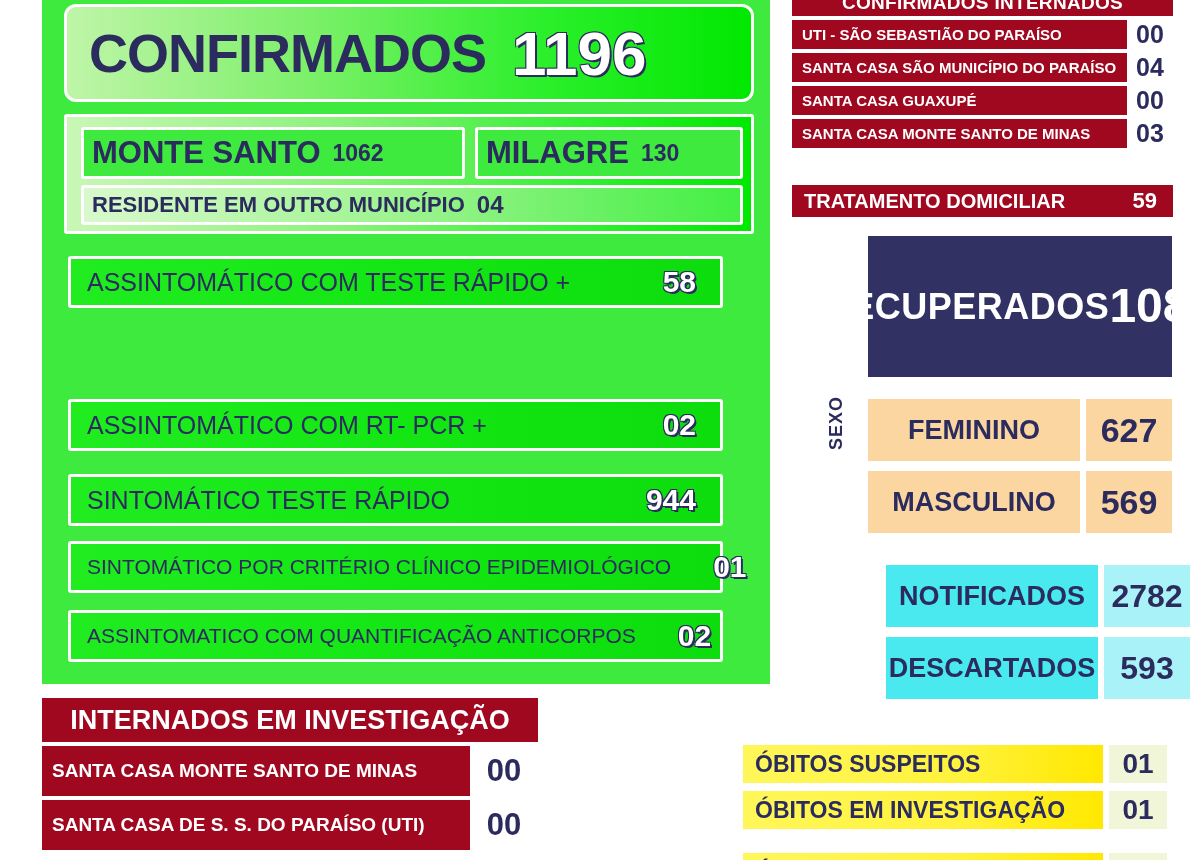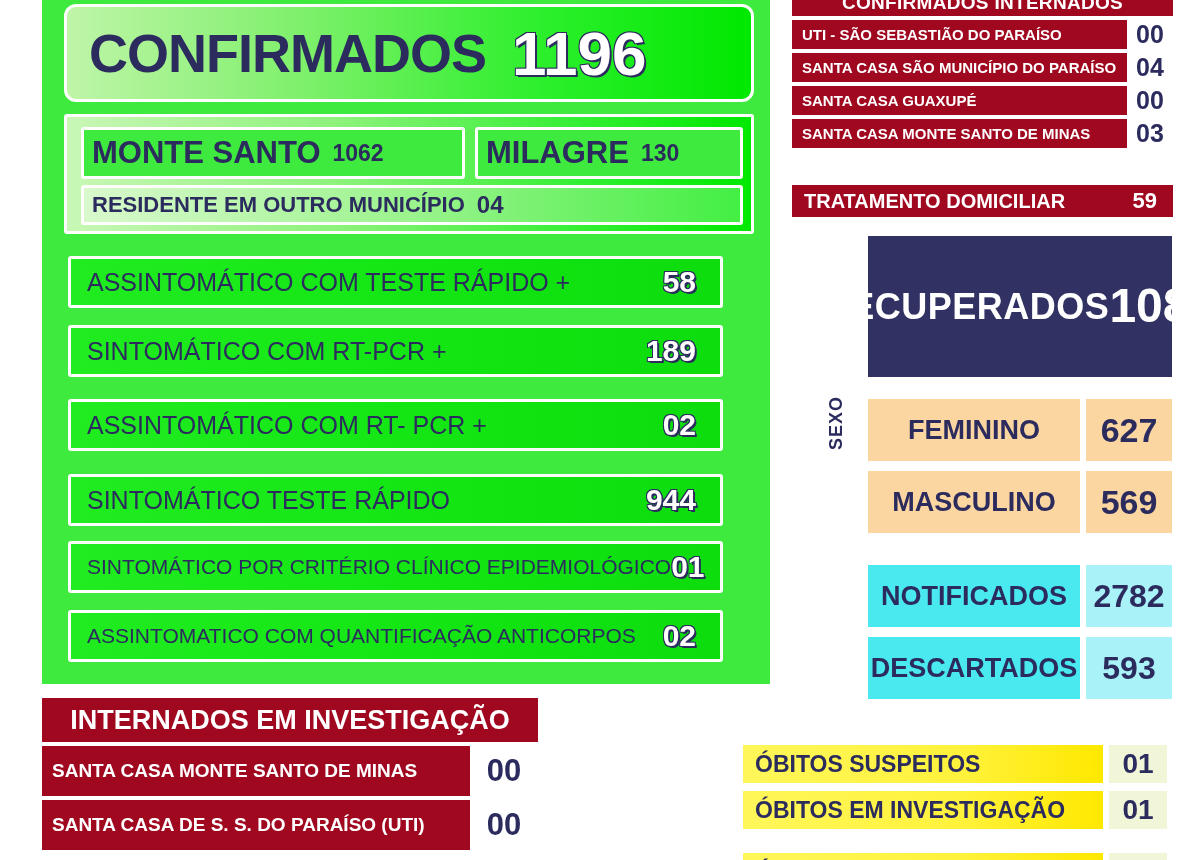--- a/index.html
+++ b/index.html
@@ -108,20 +108,21 @@
     left: 26px;
     width: 655px;
     height: 52px;
     background: linear-gradient(to right, #20ec20 0%, #12e512 60%, #0ddc0d 100%);
     border: 3px solid #ffffff;
     border-radius: 3px;
     box-sizing: border-box;
     display: flex;
     align-items: center;
     justify-content: space-between;
+    gap: 42px;
   }
   .crit-row .lbl {
     font-size: 25px;
     color: #2b2b5e;
     margin-left: 16px;
     white-space: nowrap;
   }
   .crit-row .val {
     font-size: 30px;
     font-weight: bold;
@@ -302,21 +303,21 @@
   
   .cyan-group {
     position: absolute;
     left: 865px;
     top: 562px;
     width: 310px;
     height: 144px;
   }
   .cyan-row {
     position: absolute;
-    left: 0;
+    left: 18px;
     width: 310px;
     height: 68px;
     display: flex;
   }
   .cyan-row .lbl {
     width: 218px;
     background: #49e9ef;
     border: 3px solid #ffffff;
     box-sizing: border-box;
     display: flex;
@@ -422,24 +423,20 @@
       <div class="city-pill" id="pill-outro">
         <span class="lbl">RESIDENTE EM OUTRO MUNICÍPIO</span>
         <span class="val">04</span>
       </div>
     </div>
 
     <div class="crit-row" id="crit-0">
       <span class="lbl">ASSINTOMÁTICO COM TESTE RÁPIDO +</span>
       <span class="val">58</span>
     </div>
-    <div class="crit-row" id="crit-1">
-      <span class="lbl">SINTOMÁTICO COM  RT-PCR  +</span>
-      <span class="val">189</span>
-    </div>
     <div class="crit-row" id="crit-2">
       <span class="lbl">ASSINTOMÁTICO COM RT- PCR +</span>
       <span class="val">02</span>
     </div>
     <div class="crit-row" id="crit-3">
       <span class="lbl">SINTOMÁTICO TESTE RÁPIDO</span>
       <span class="val">944</span>
     </div>
     <div class="crit-row small" id="crit-4">
       <span class="lbl">SINTOMÁTICO POR CRITÉRIO CLÍNICO EPIDEMIOLÓGICO</span>

